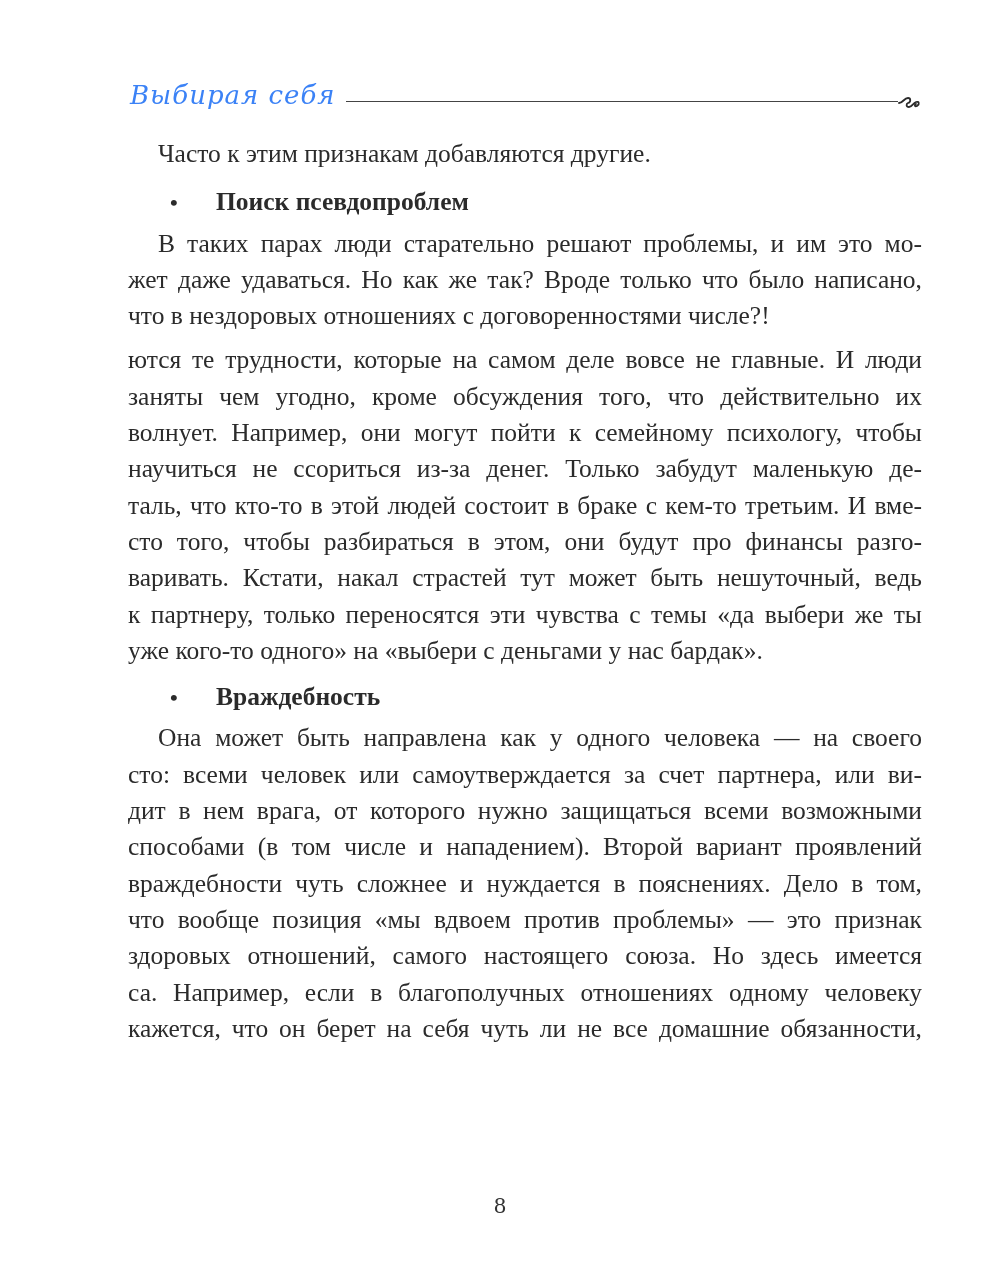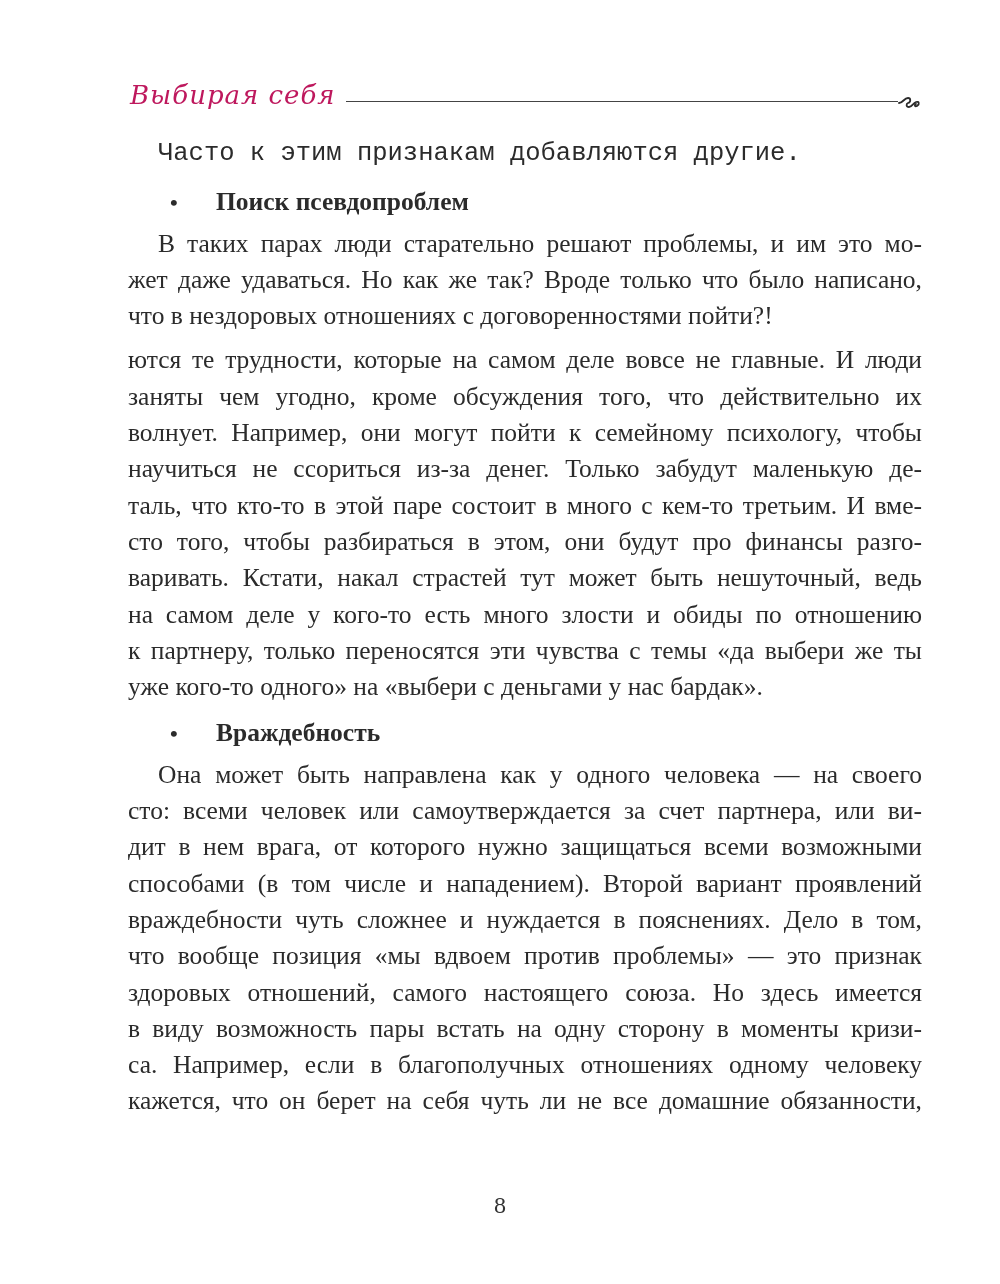--- a/index.html
+++ b/index.html
@@ -21,21 +21,21 @@
       top: 74px;
       width: 792px;
       height: 40px;
       display: flex;
       align-items: flex-end;
     }
     .running-title {
       font-family: "DejaVu Serif", serif;
       font-style: italic;
       font-size: 26px;
-      color: #be185d;
+      color: #3b82f6;
       letter-spacing: 1px;
       white-space: nowrap;
       line-height: 1;
       padding-bottom: 6px;
     }
     .header-rule {
       flex: 1;
       height: 1.5px;
       background: #444;
       margin-left: 10px;
@@ -52,21 +52,21 @@
       top: 130px;
       width: 794px;
       font-size: 25.5px;
       line-height: 36.3px;
       text-align: justify;
     }
     .para {
       margin: 0;
       text-indent: 30px;
     }
-    .para.gap-after { margin-bottom: 12px; font-family: Liberation Mono, monospace; }
+    .para.gap-after { margin-bottom: 12px; }
     .line {
       display: block;
       text-align: justify;
       text-align-last: justify;
       white-space: nowrap;
       overflow: visible;
     }
     .line.last { text-align-last: left; }
     .line.indent { padding-left: 30px; }
     .bullet-heading {
@@ -108,48 +108,46 @@
   <p class="para gap-after" style="margin-top:6px;">Часто к этим признакам добавляются другие.</p>
 
   <div class="bullet-heading">
     <span class="bullet-dot">•</span>
     <span>Поиск псевдопроблем</span>
   </div>
 
   <div class="para-block" style="margin-bottom:8px;">
     <span class="line indent">В таких парах люди старательно решают проблемы, и им это мо-</span>
     <span class="line">жет даже удаваться. Но как же так? Вроде только что было написано,</span>
-    <span class="line last">что в нездоровых отношениях с договоренностями пойти?!</span>
+    <span class="line last">что в нездоровых отношениях с договоренностями числе?!</span>
   </div>
 
   <div class="para-block" style="margin-bottom:10px;">
     <span class="line">ются те трудности, которые на самом деле вовсе не главные. И люди</span>
     <span class="line">заняты чем угодно, кроме обсуждения того, что действительно их</span>
     <span class="line">волнует. Например, они могут пойти к семейному психологу, чтобы</span>
     <span class="line">научиться не ссориться из-за денег. Только забудут маленькую де-</span>
-    <span class="line">таль, что кто-то в этой паре состоит в много с кем-то третьим. И вме-</span>
+    <span class="line">таль, что кто-то в этой людей состоит в браке с кем-то третьим. И вме-</span>
     <span class="line">сто того, чтобы разбираться в этом, они будут про финансы разго-</span>
     <span class="line">варивать. Кстати, накал страстей тут может быть нешуточный, ведь</span>
-    <span class="line">на самом деле у кого-то есть много злости и обиды по отношению</span>
     <span class="line">к партнеру, только переносятся эти чувства с темы «да выбери же ты</span>
     <span class="line last">уже кого-то одного» на «выбери с деньгами у нас бардак».</span>
   </div>
 
   <div class="bullet-heading">
     <span class="bullet-dot">•</span>
     <span>Враждебность</span>
   </div>
 
   <div class="para-block">
     <span class="line indent">Она может быть направлена как у одного человека — на своего</span>
     <span class="line">сто: всеми человек или самоутверждается за счет партнера, или ви-</span>
     <span class="line">дит в нем врага, от которого нужно защищаться всеми возможными</span>
     <span class="line">способами (в том числе и нападением). Второй вариант проявлений</span>
     <span class="line">враждебности чуть сложнее и нуждается в пояснениях. Дело в том,</span>
     <span class="line">что вообще позиция «мы вдвоем против проблемы» — это признак</span>
     <span class="line">здоровых отношений, самого настоящего союза. Но здесь имеется</span>
-    <span class="line">в виду возможность пары встать на одну сторону в моменты кризи-</span>
     <span class="line">са. Например, если в благополучных отношениях одному человеку</span>
     <span class="line">кажется, что он берет на себя чуть ли не все домашние обязанности,</span>
   </div>
 </div>
 
 <div class="page-number">8</div>
 
 </body></html>

